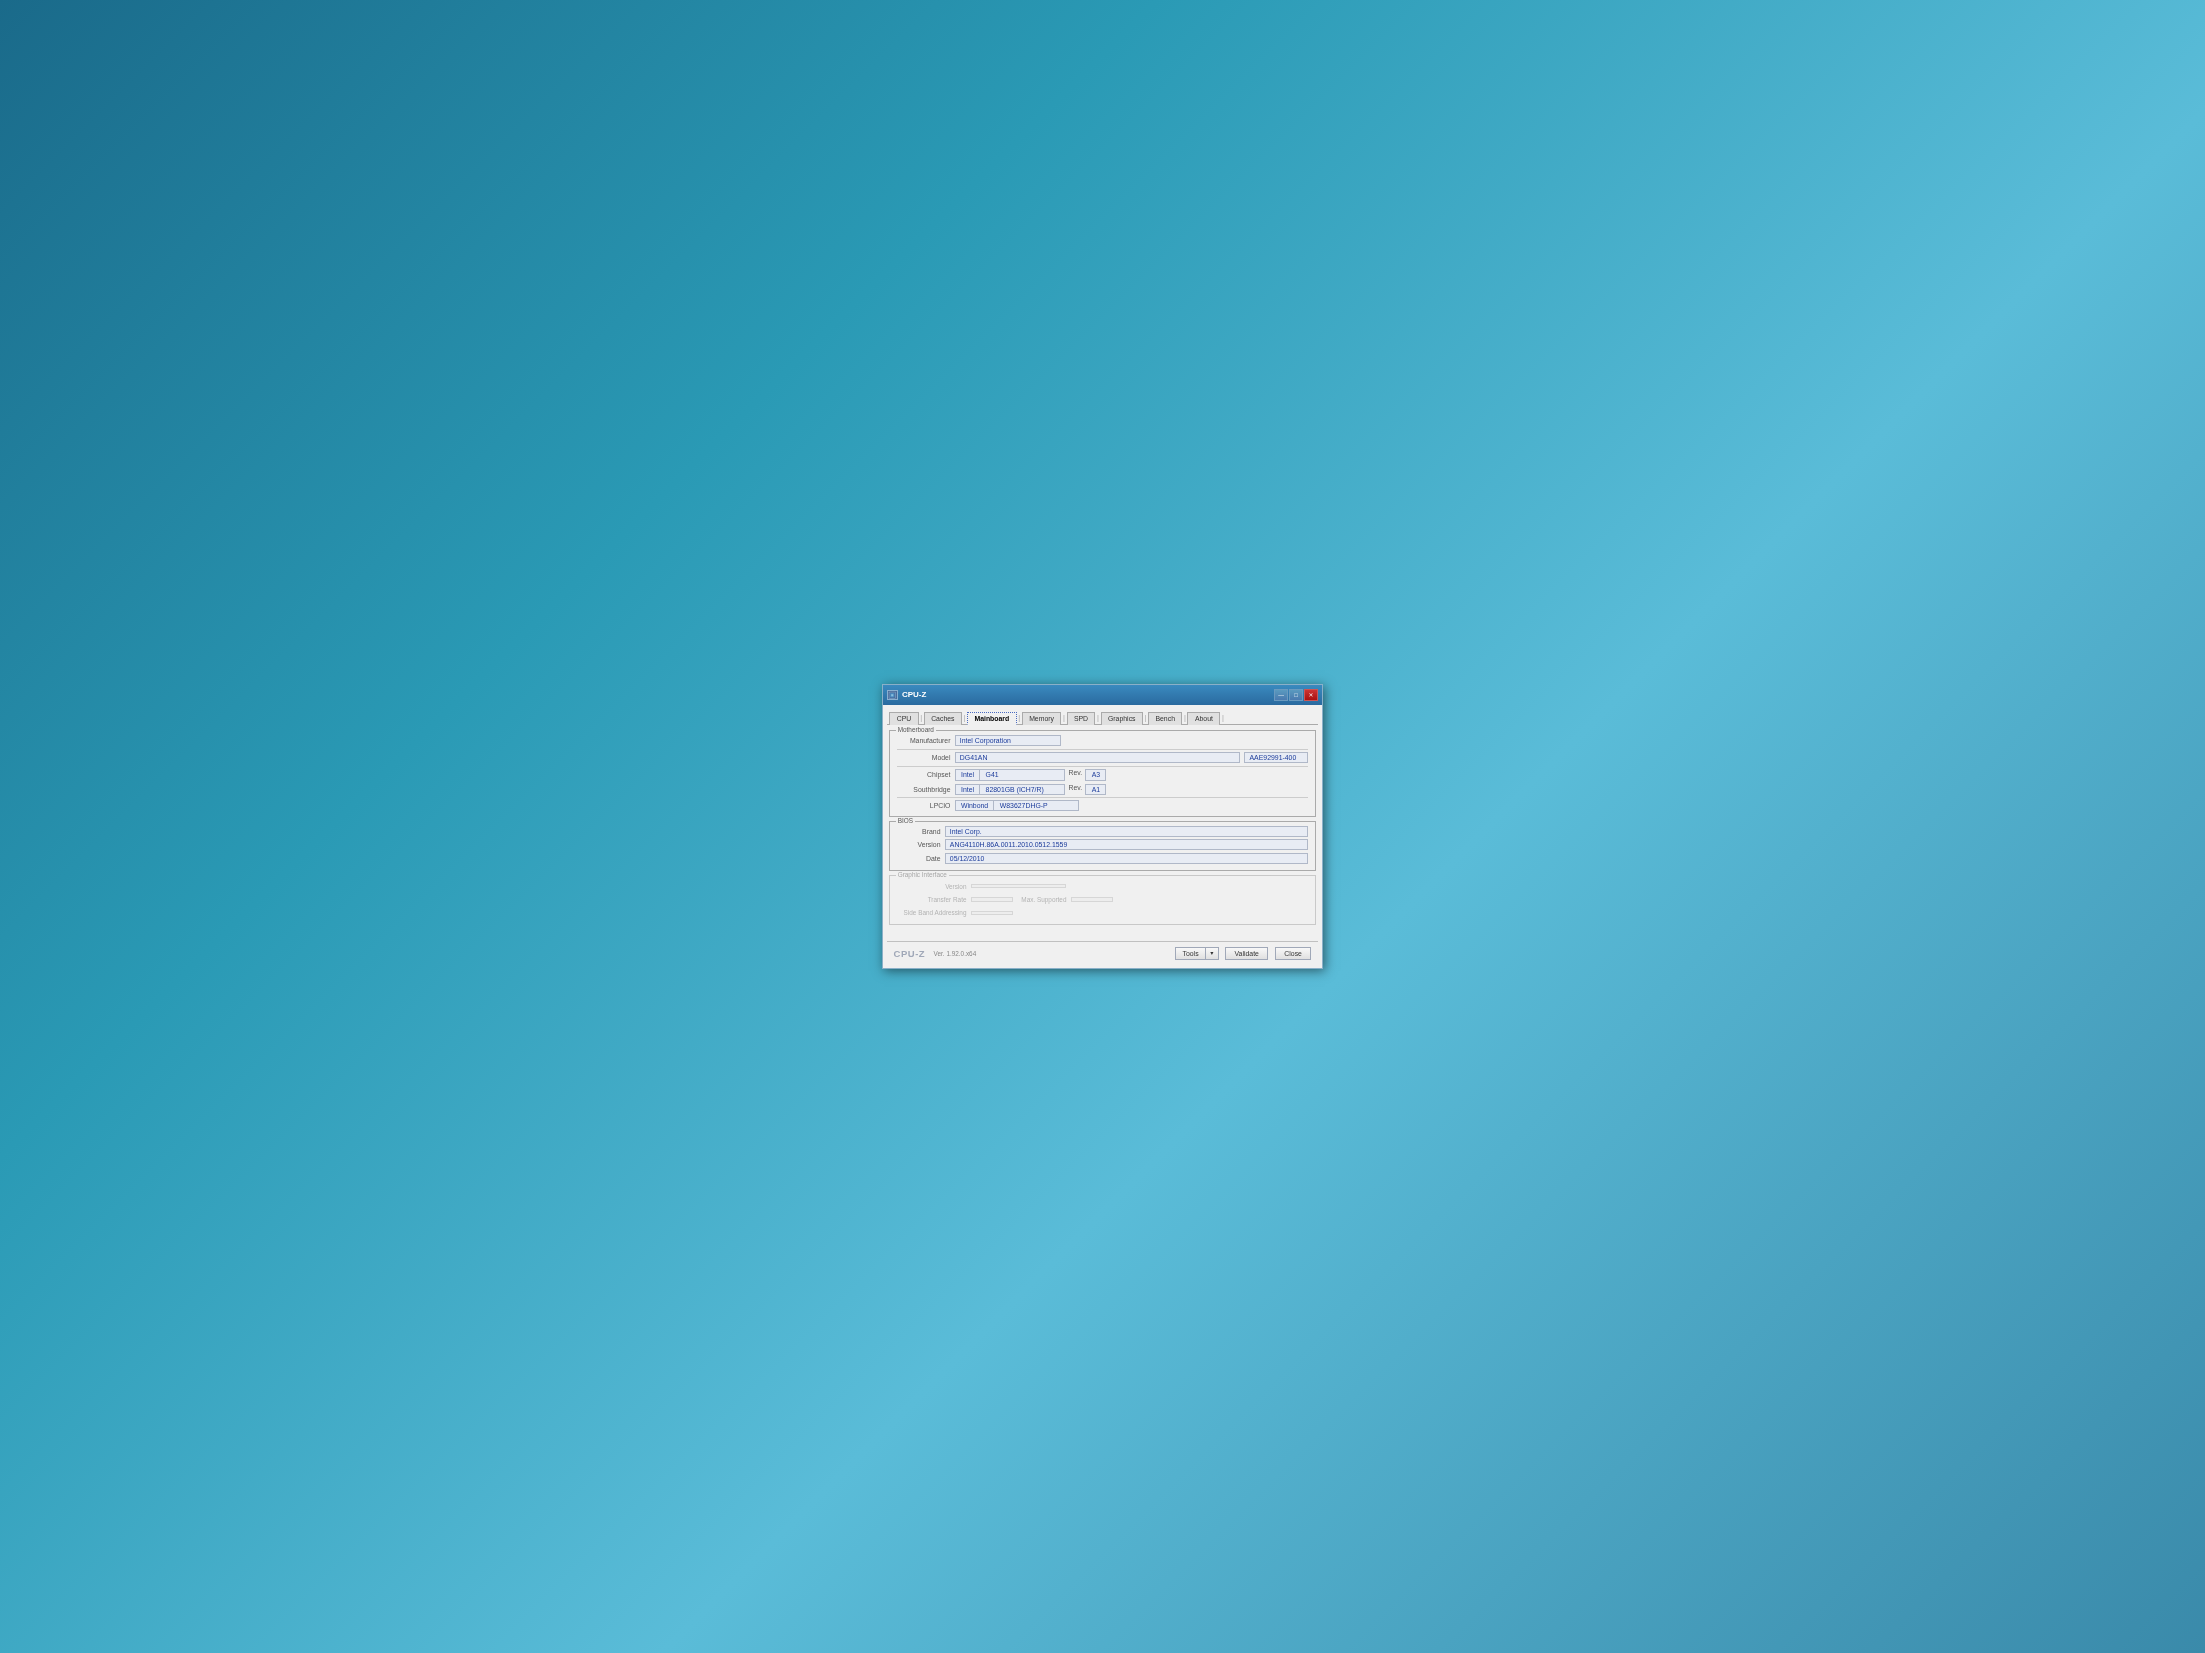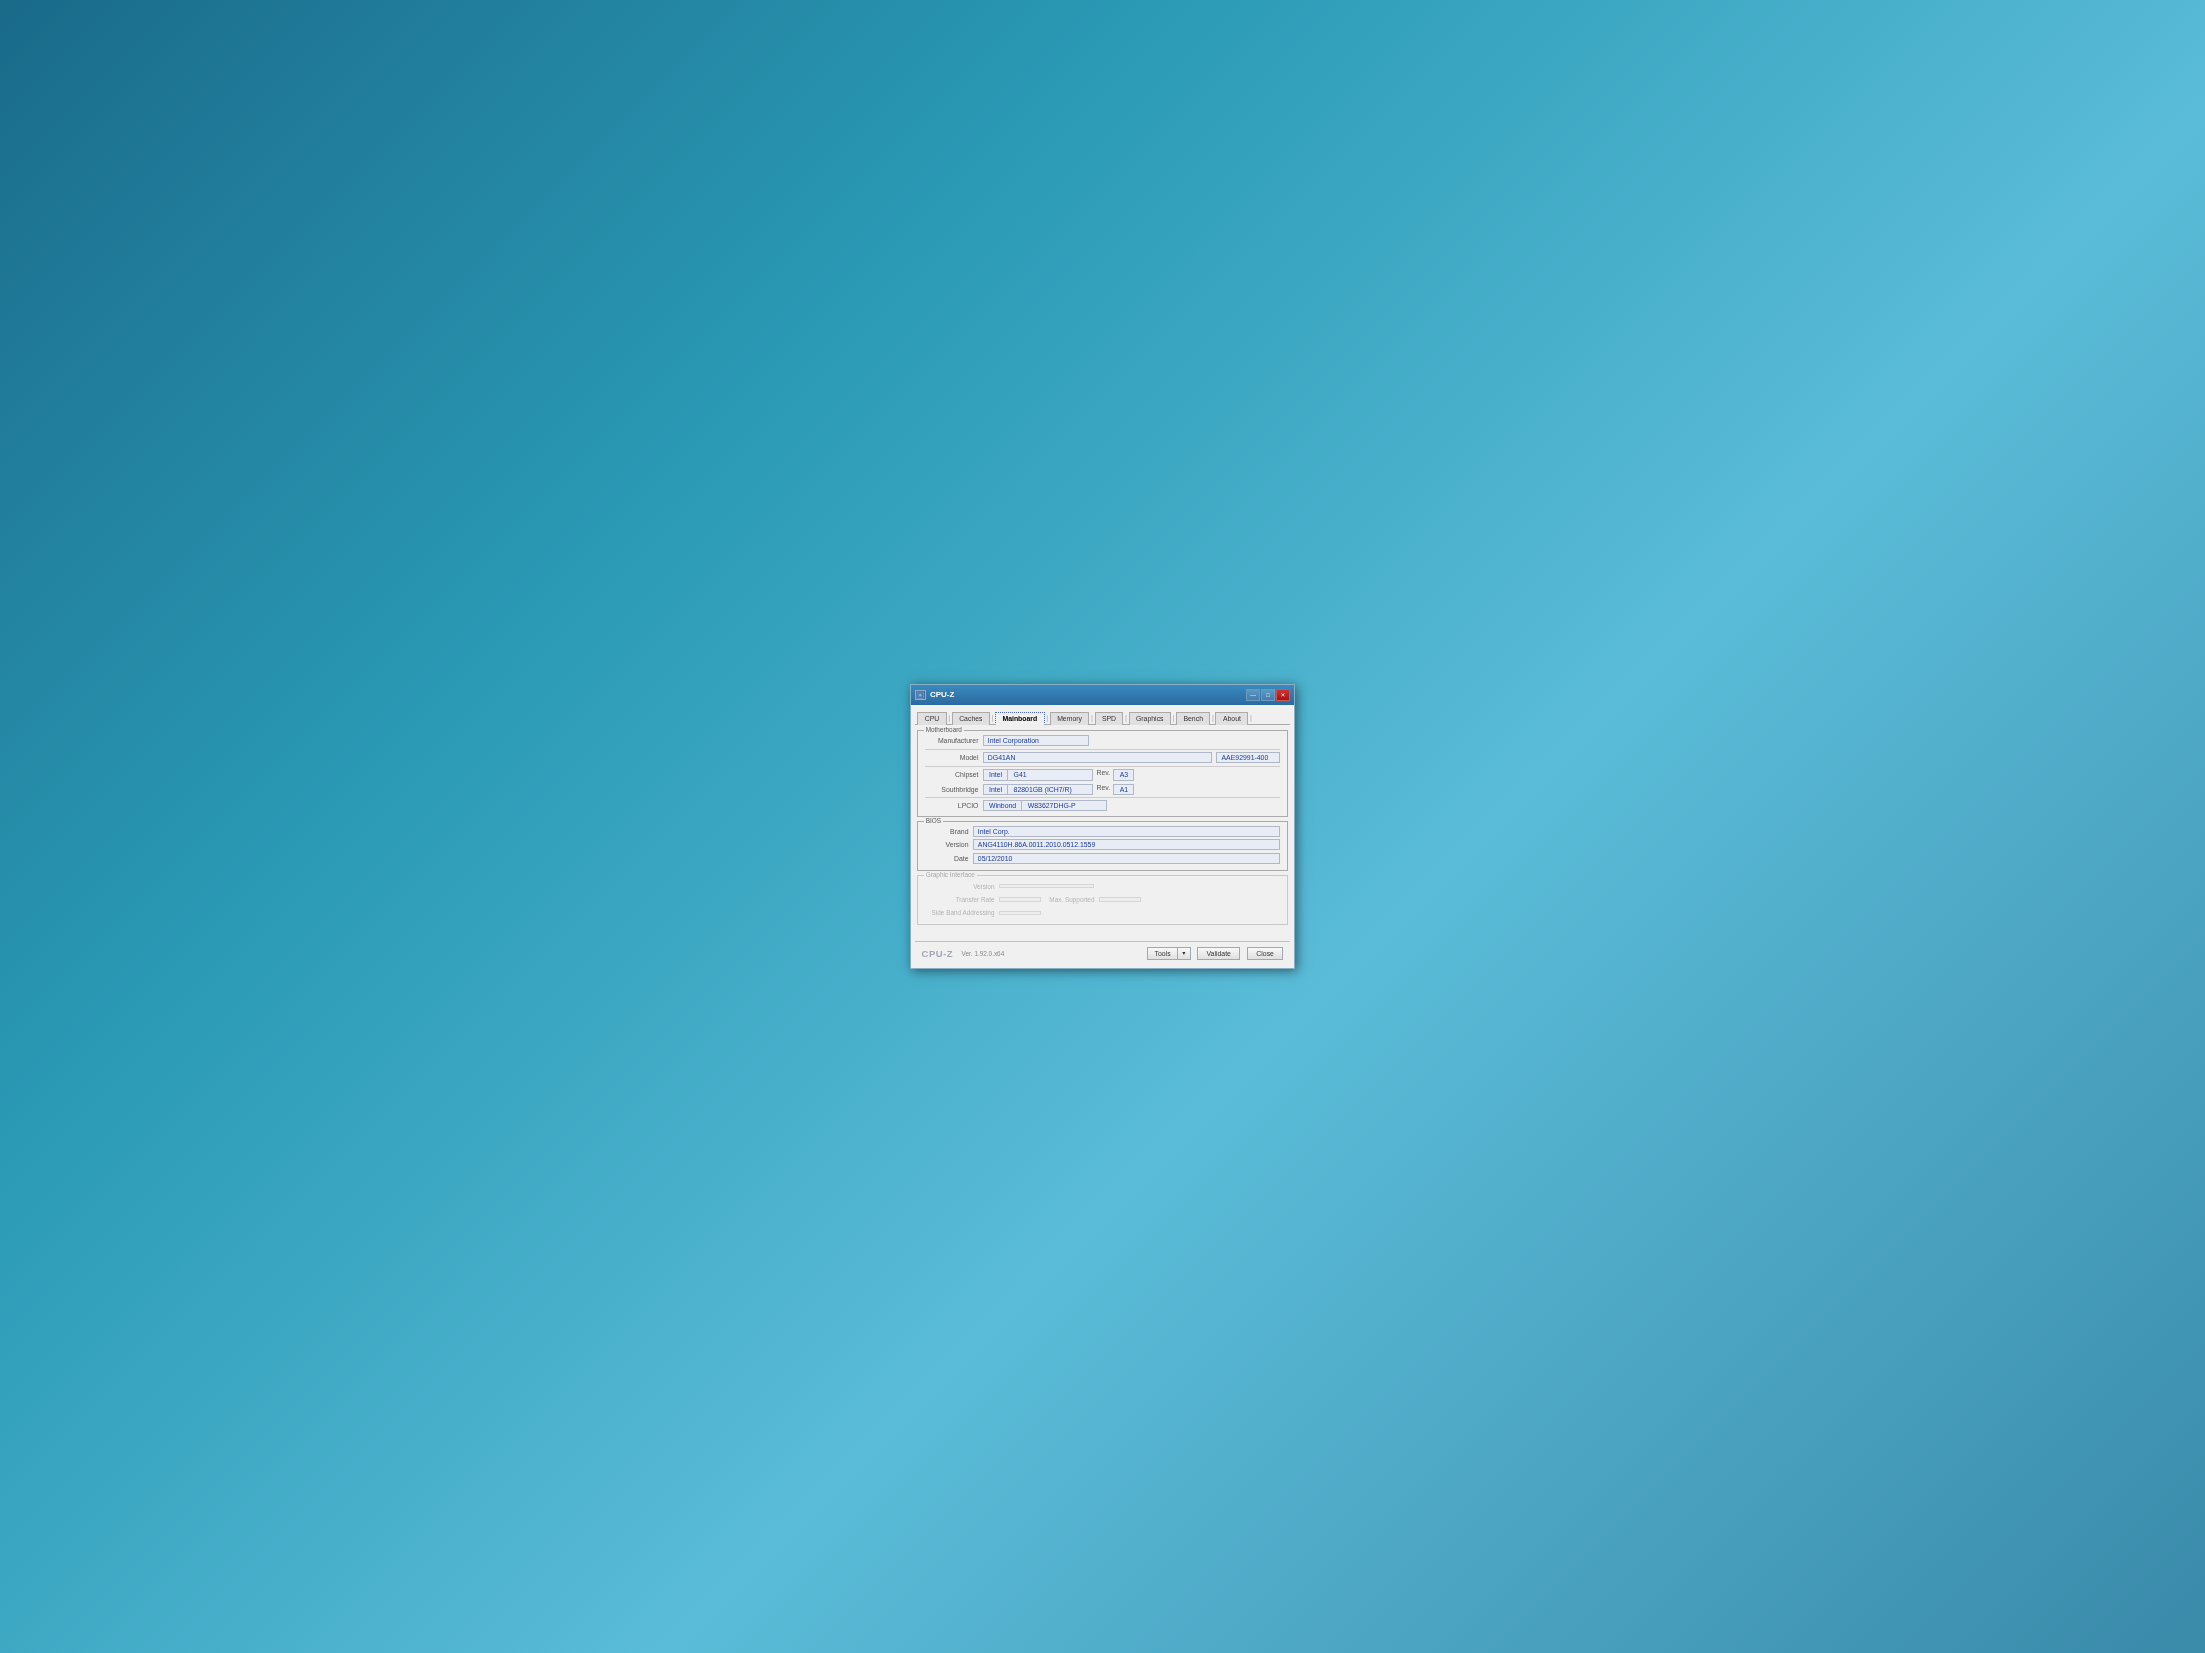--- a/index.html
+++ b/index.html
@@ -8,21 +8,21 @@
       width: 100vw;
       height: 100vh;
       background: linear-gradient(135deg, #1a6a8a 0%, #2a9ab5 30%, #5abcd8 60%, #3a8aaa 100%);
       display: flex;
       align-items: center;
       justify-content: center;
       font-family: 'Segoe UI', Tahoma, sans-serif;
     }
 
     .window {
-      width: 385px;
+      width: 441px;
       border: 1.1px solid #8ab0c8;
       background: #f0f0f0;
       box-shadow: 2.1px 2.1px 10.6px rgba(0,0,0,0.5);
     }
 
     .title-bar {
       background: linear-gradient(to bottom, #3a8abf 0%, #2a6a9f 100%);
       display: flex;
       align-items: center;
       justify-content: space-between;

